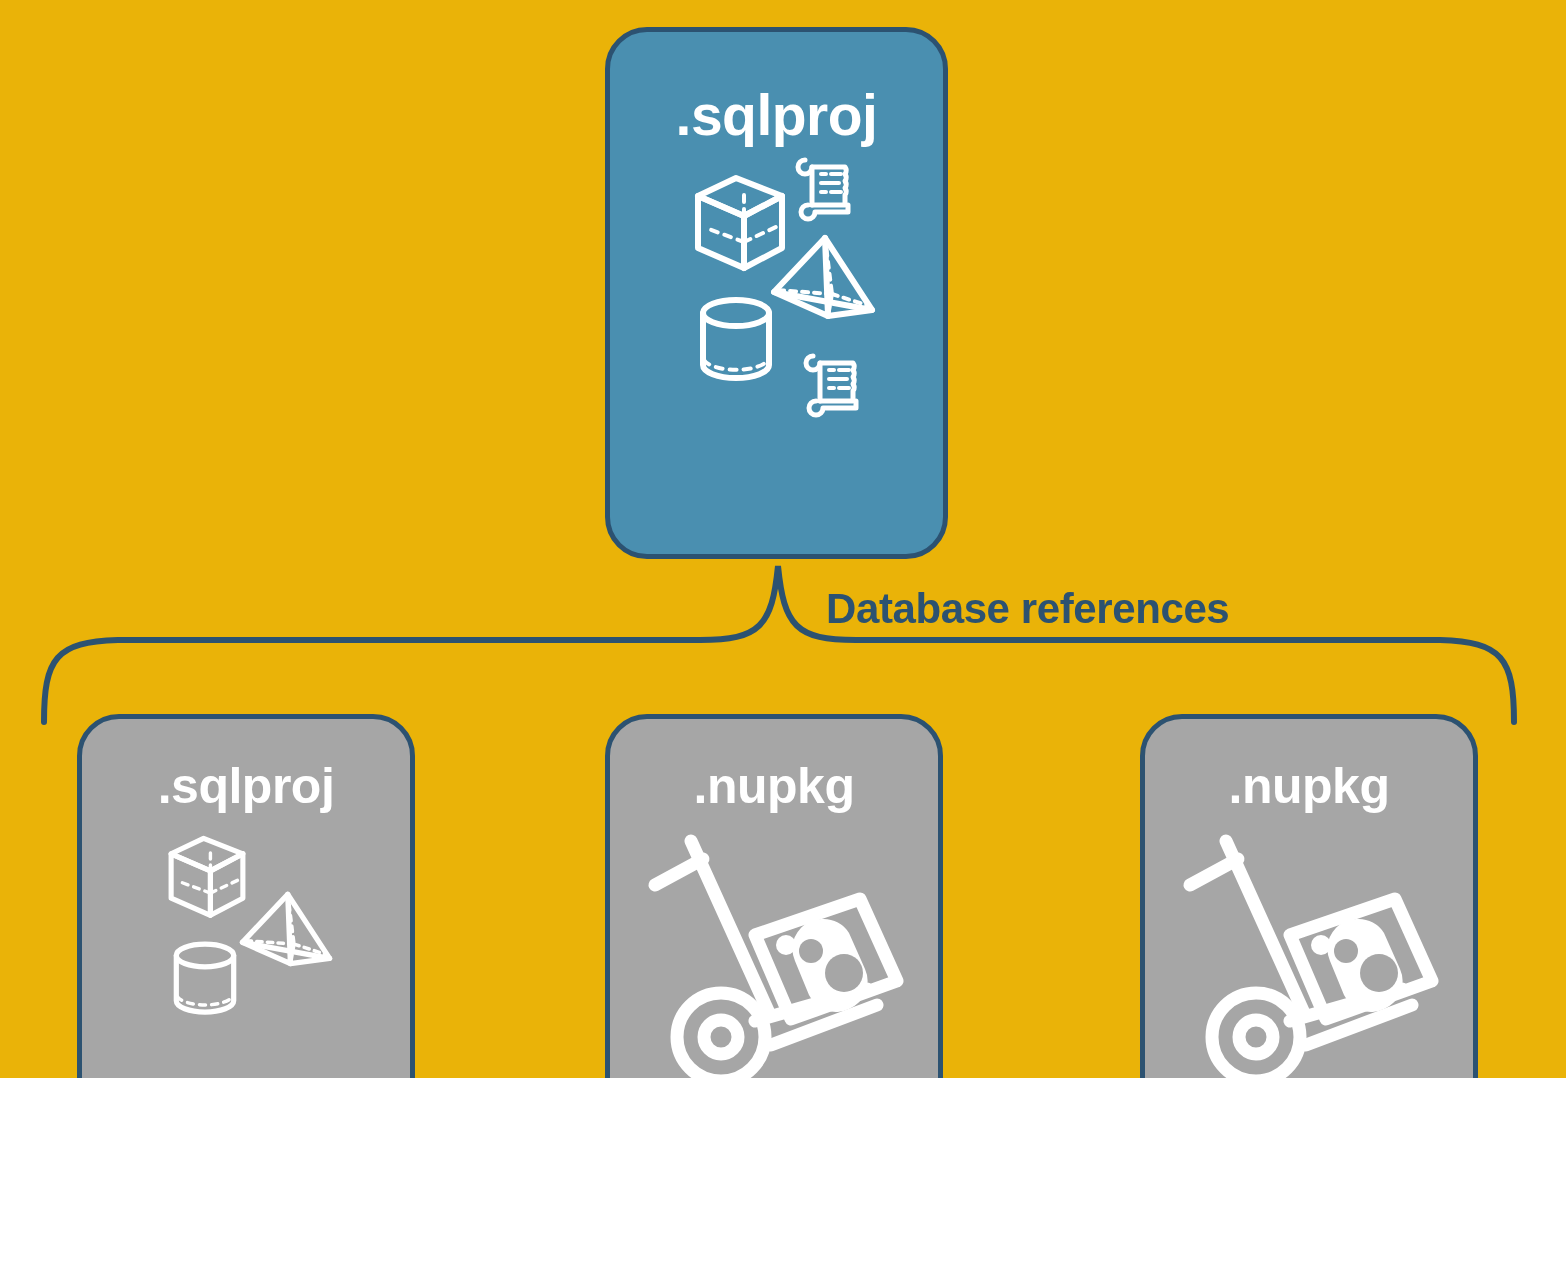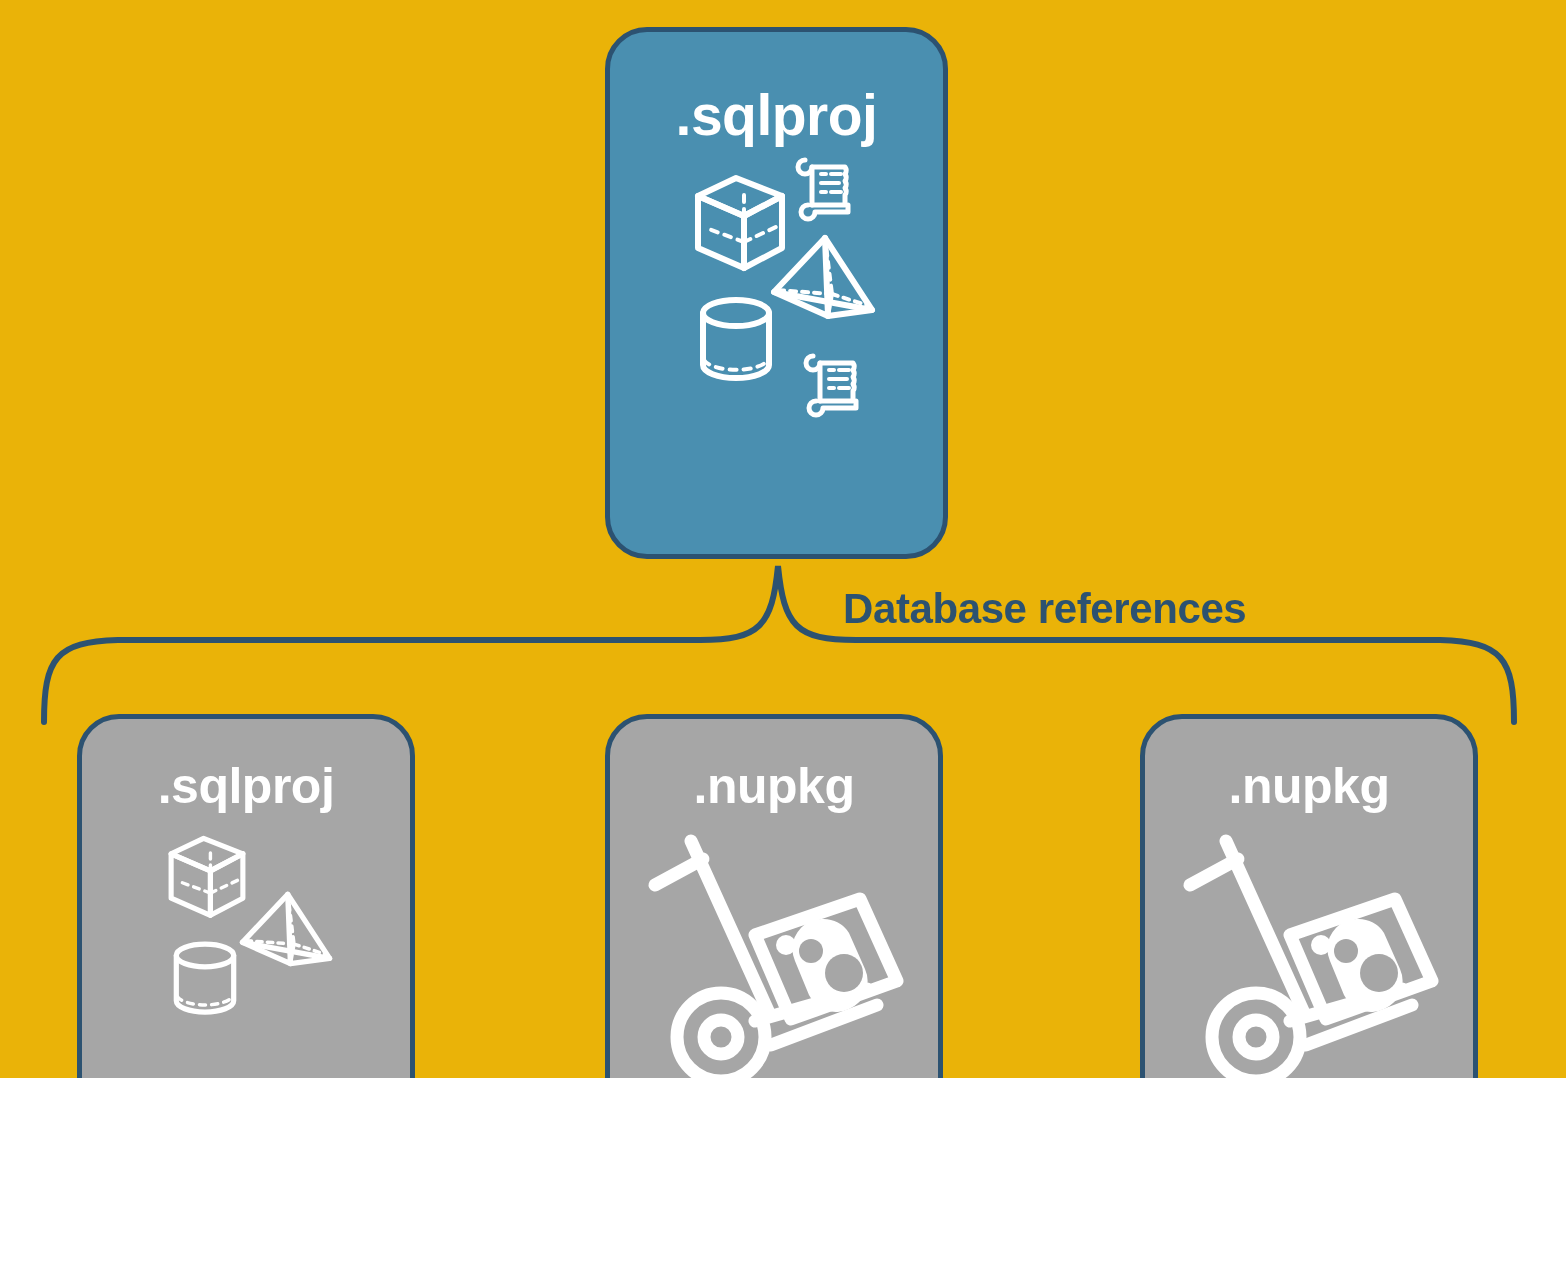--- a/index.html
+++ b/index.html
@@ -86,21 +86,21 @@
     left: 0;
     top: 540px;
     width: 1566px;
     height: 200px;
     pointer-events: none;
   }
 
   
   #brace-label {
     position: absolute;
-    left: 843px;
+    left: 826px;
     top: 585px;
     font-size: 42px;
     font-weight: bold;
     color: #2C5271;
     letter-spacing: -0.4px;
     white-space: nowrap;
     user-select: none;
   }
 
   .ico { position: absolute; }

